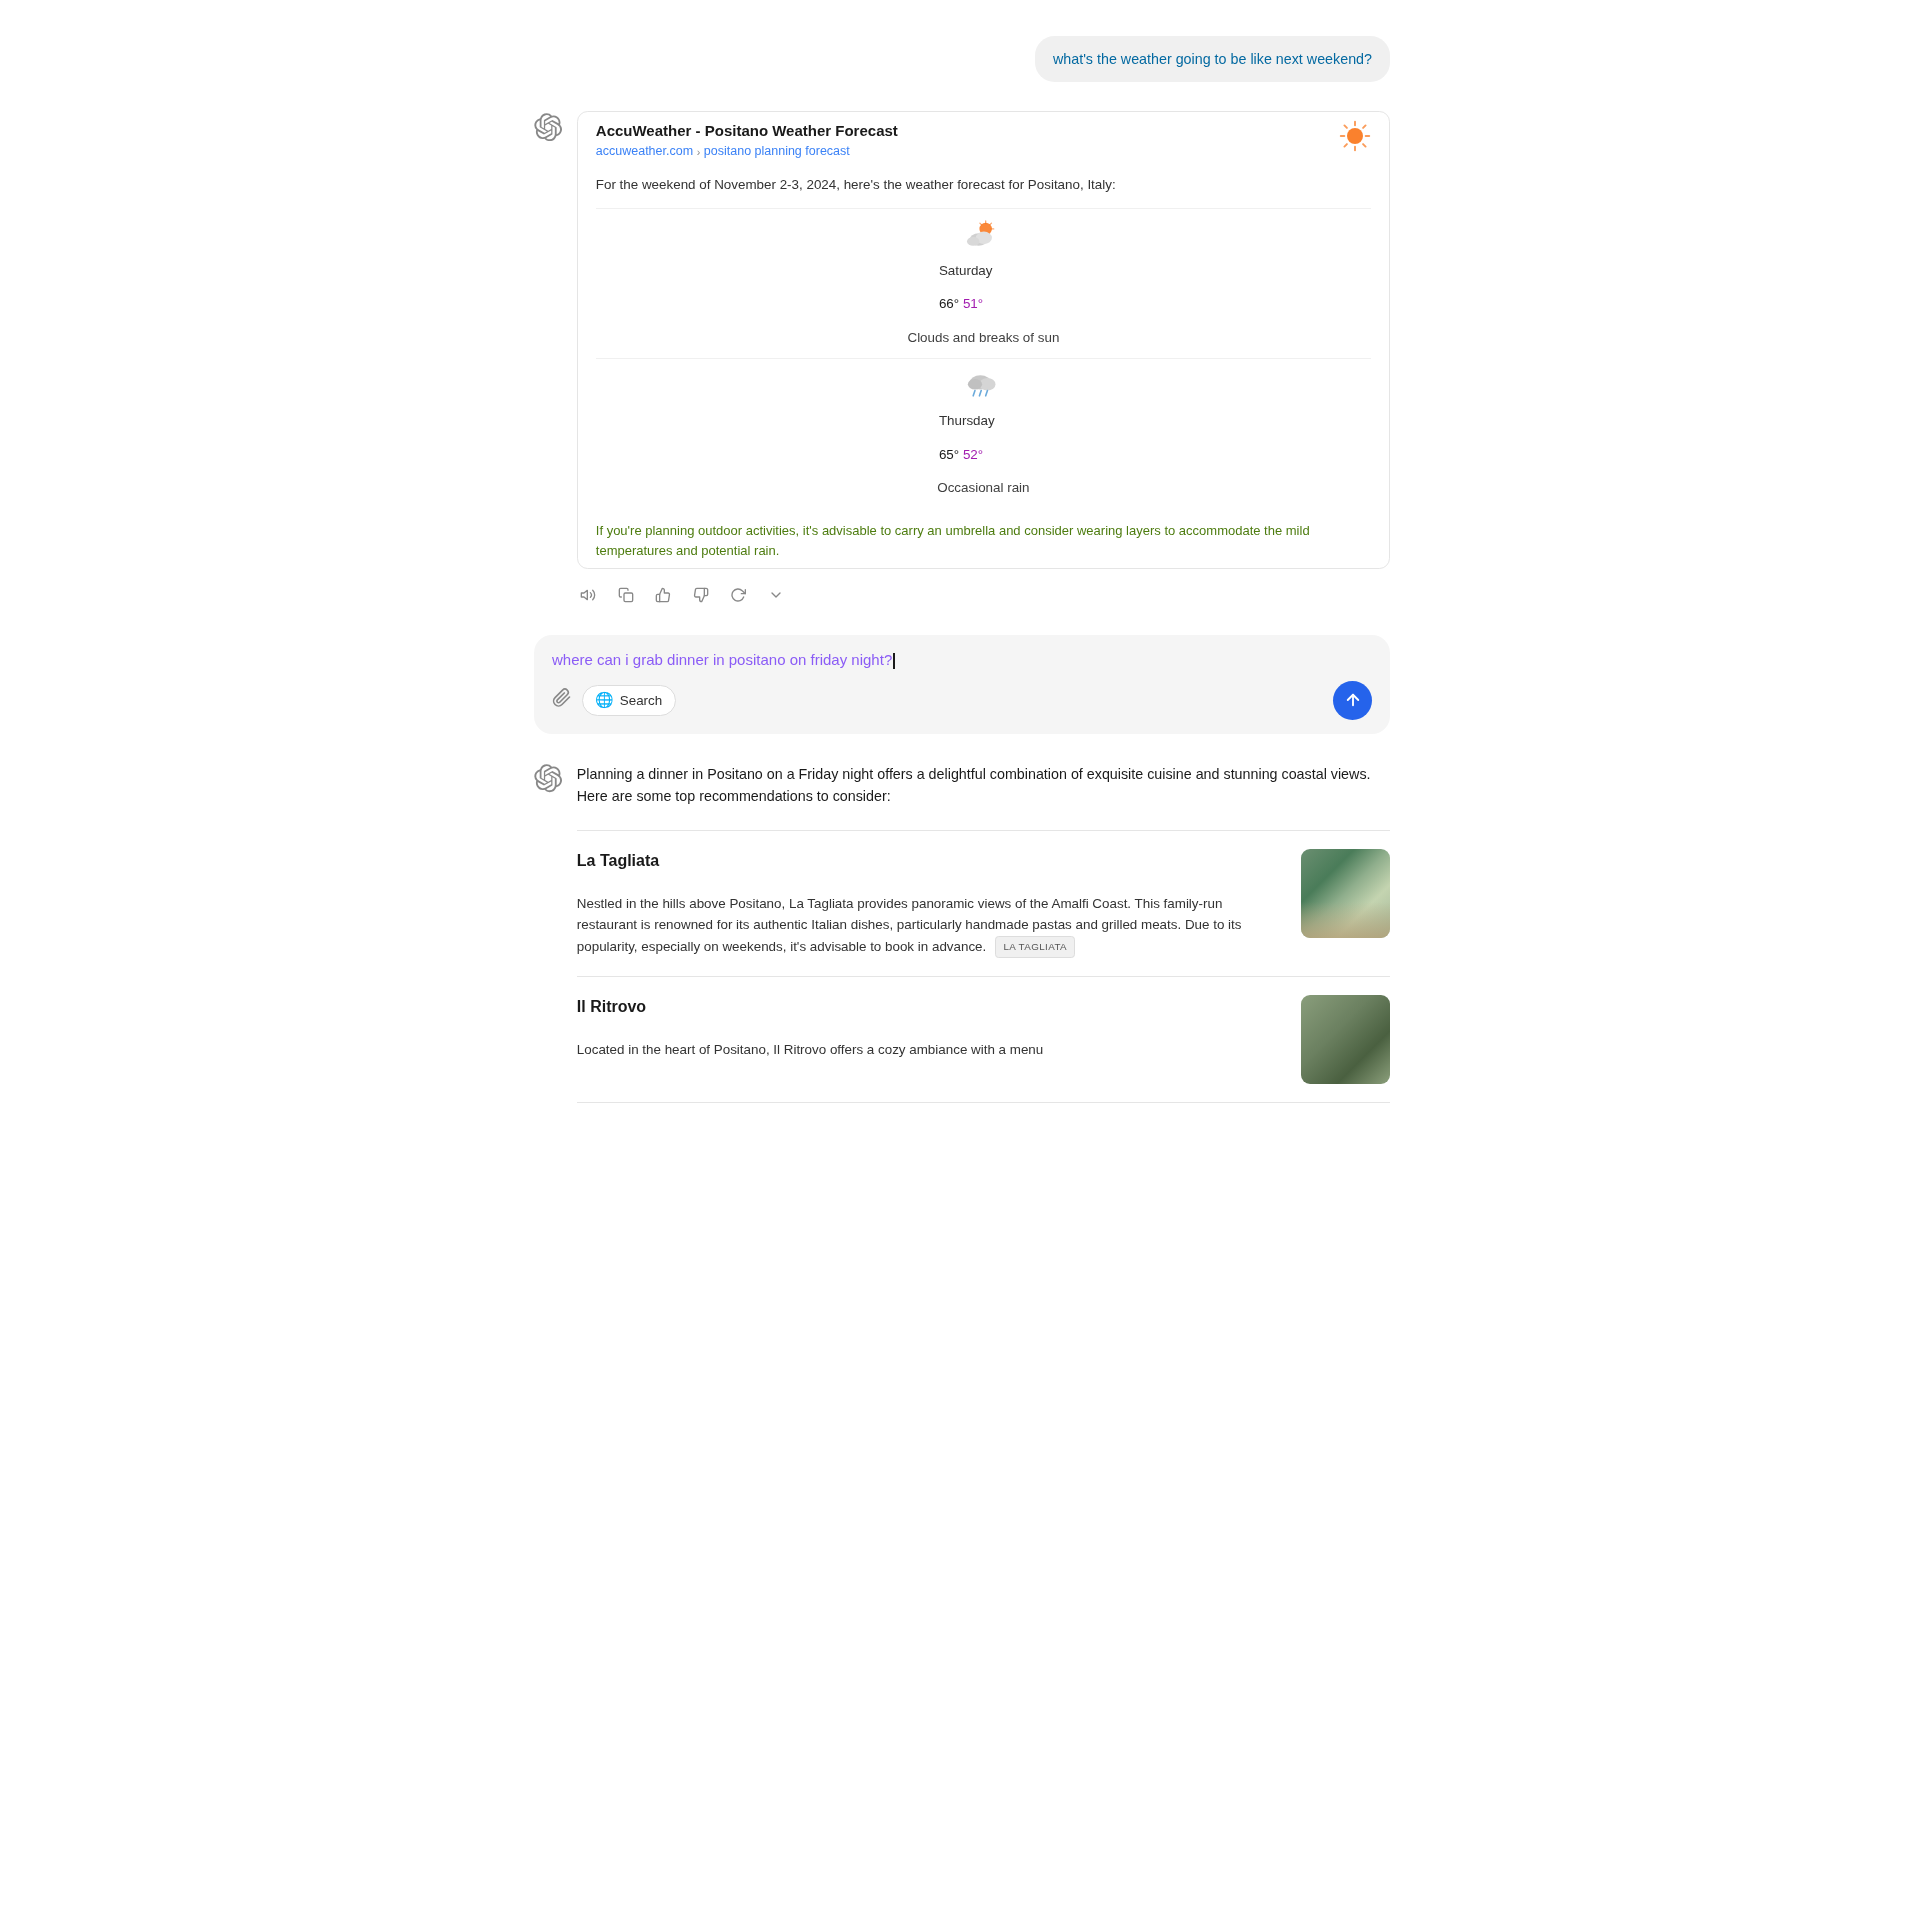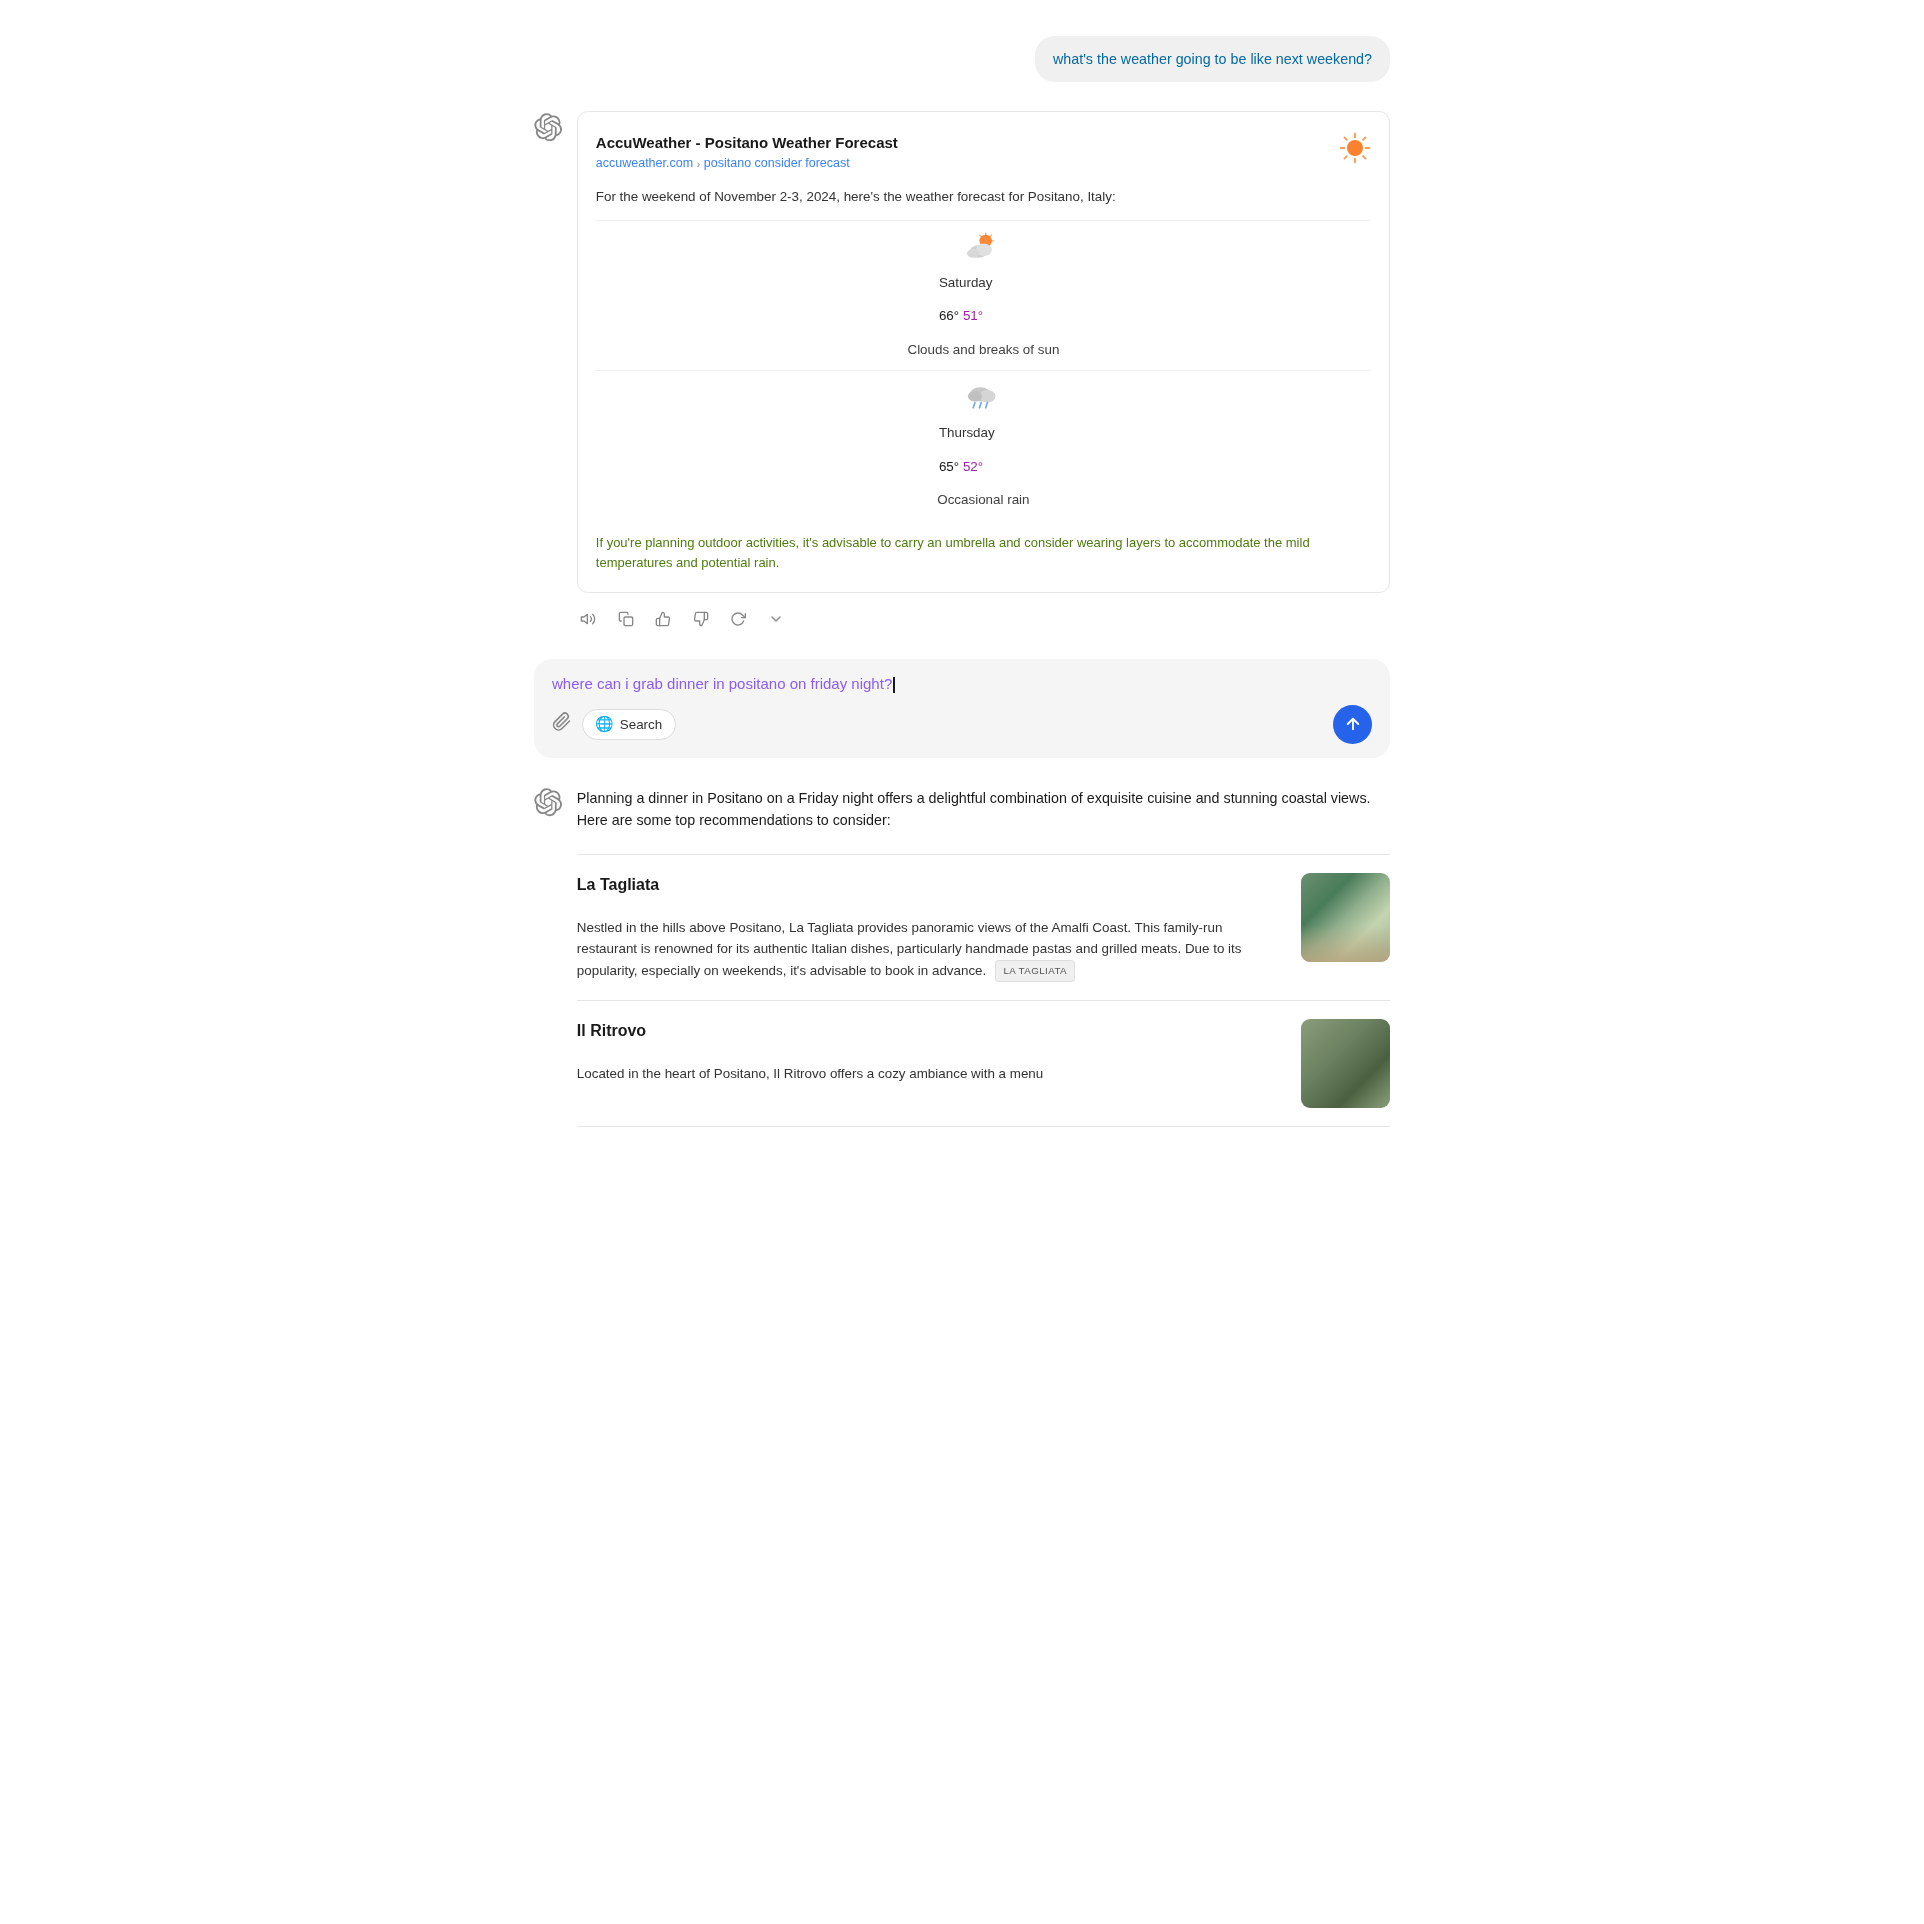--- a/index.html
+++ b/index.html
@@ -39,21 +39,21 @@
       height: 28.5px;
       margin-top: 1.8px;
     }
     .assistant-content {
       flex: 1;
     }
 
     .search-result-card {
       border: 0.9px solid #e5e5e5;
       border-radius: 10.7px;
-      padding: 20px 18px;
+      padding: 8px 18px;
       margin-bottom: 14.3px;
       position: relative;
     }
     .search-result-header {
       display: flex;
       align-items: flex-start;
       justify-content: space-between;
       margin-bottom: 5.3px;
     }
     .search-result-title {
@@ -310,21 +310,21 @@
 
   <div class="assistant-content">
 
     <div class="search-result-card">
       <div class="search-result-header">
         <div>
           <div class="search-result-title">AccuWeather - Positano Weather Forecast</div>
           <div class="search-result-breadcrumb">
             <span>accuweather.com</span>
             <span class="breadcrumb-arrow">›</span>
-            <span>positano consider forecast</span>
+            <span>positano planning forecast</span>
           </div>
         </div>
 
         <svg width="32" height="32" viewBox="0 0 36 36" fill="none" xmlns="http://www.w3.org/2000/svg">
           <circle cx="18" cy="18" r="9" fill="#f97316" opacity="0.9"></circle>
           <g stroke="#f97316" stroke-width="2.2" stroke-linecap="round" opacity="0.7">
             <line x1="18" y1="2" x2="18" y2="6"></line>
             <line x1="18" y1="30" x2="18" y2="34"></line>
             <line x1="2" y1="18" x2="6" y2="18"></line>
             <line x1="30" y1="18" x2="34" y2="18"></line>

